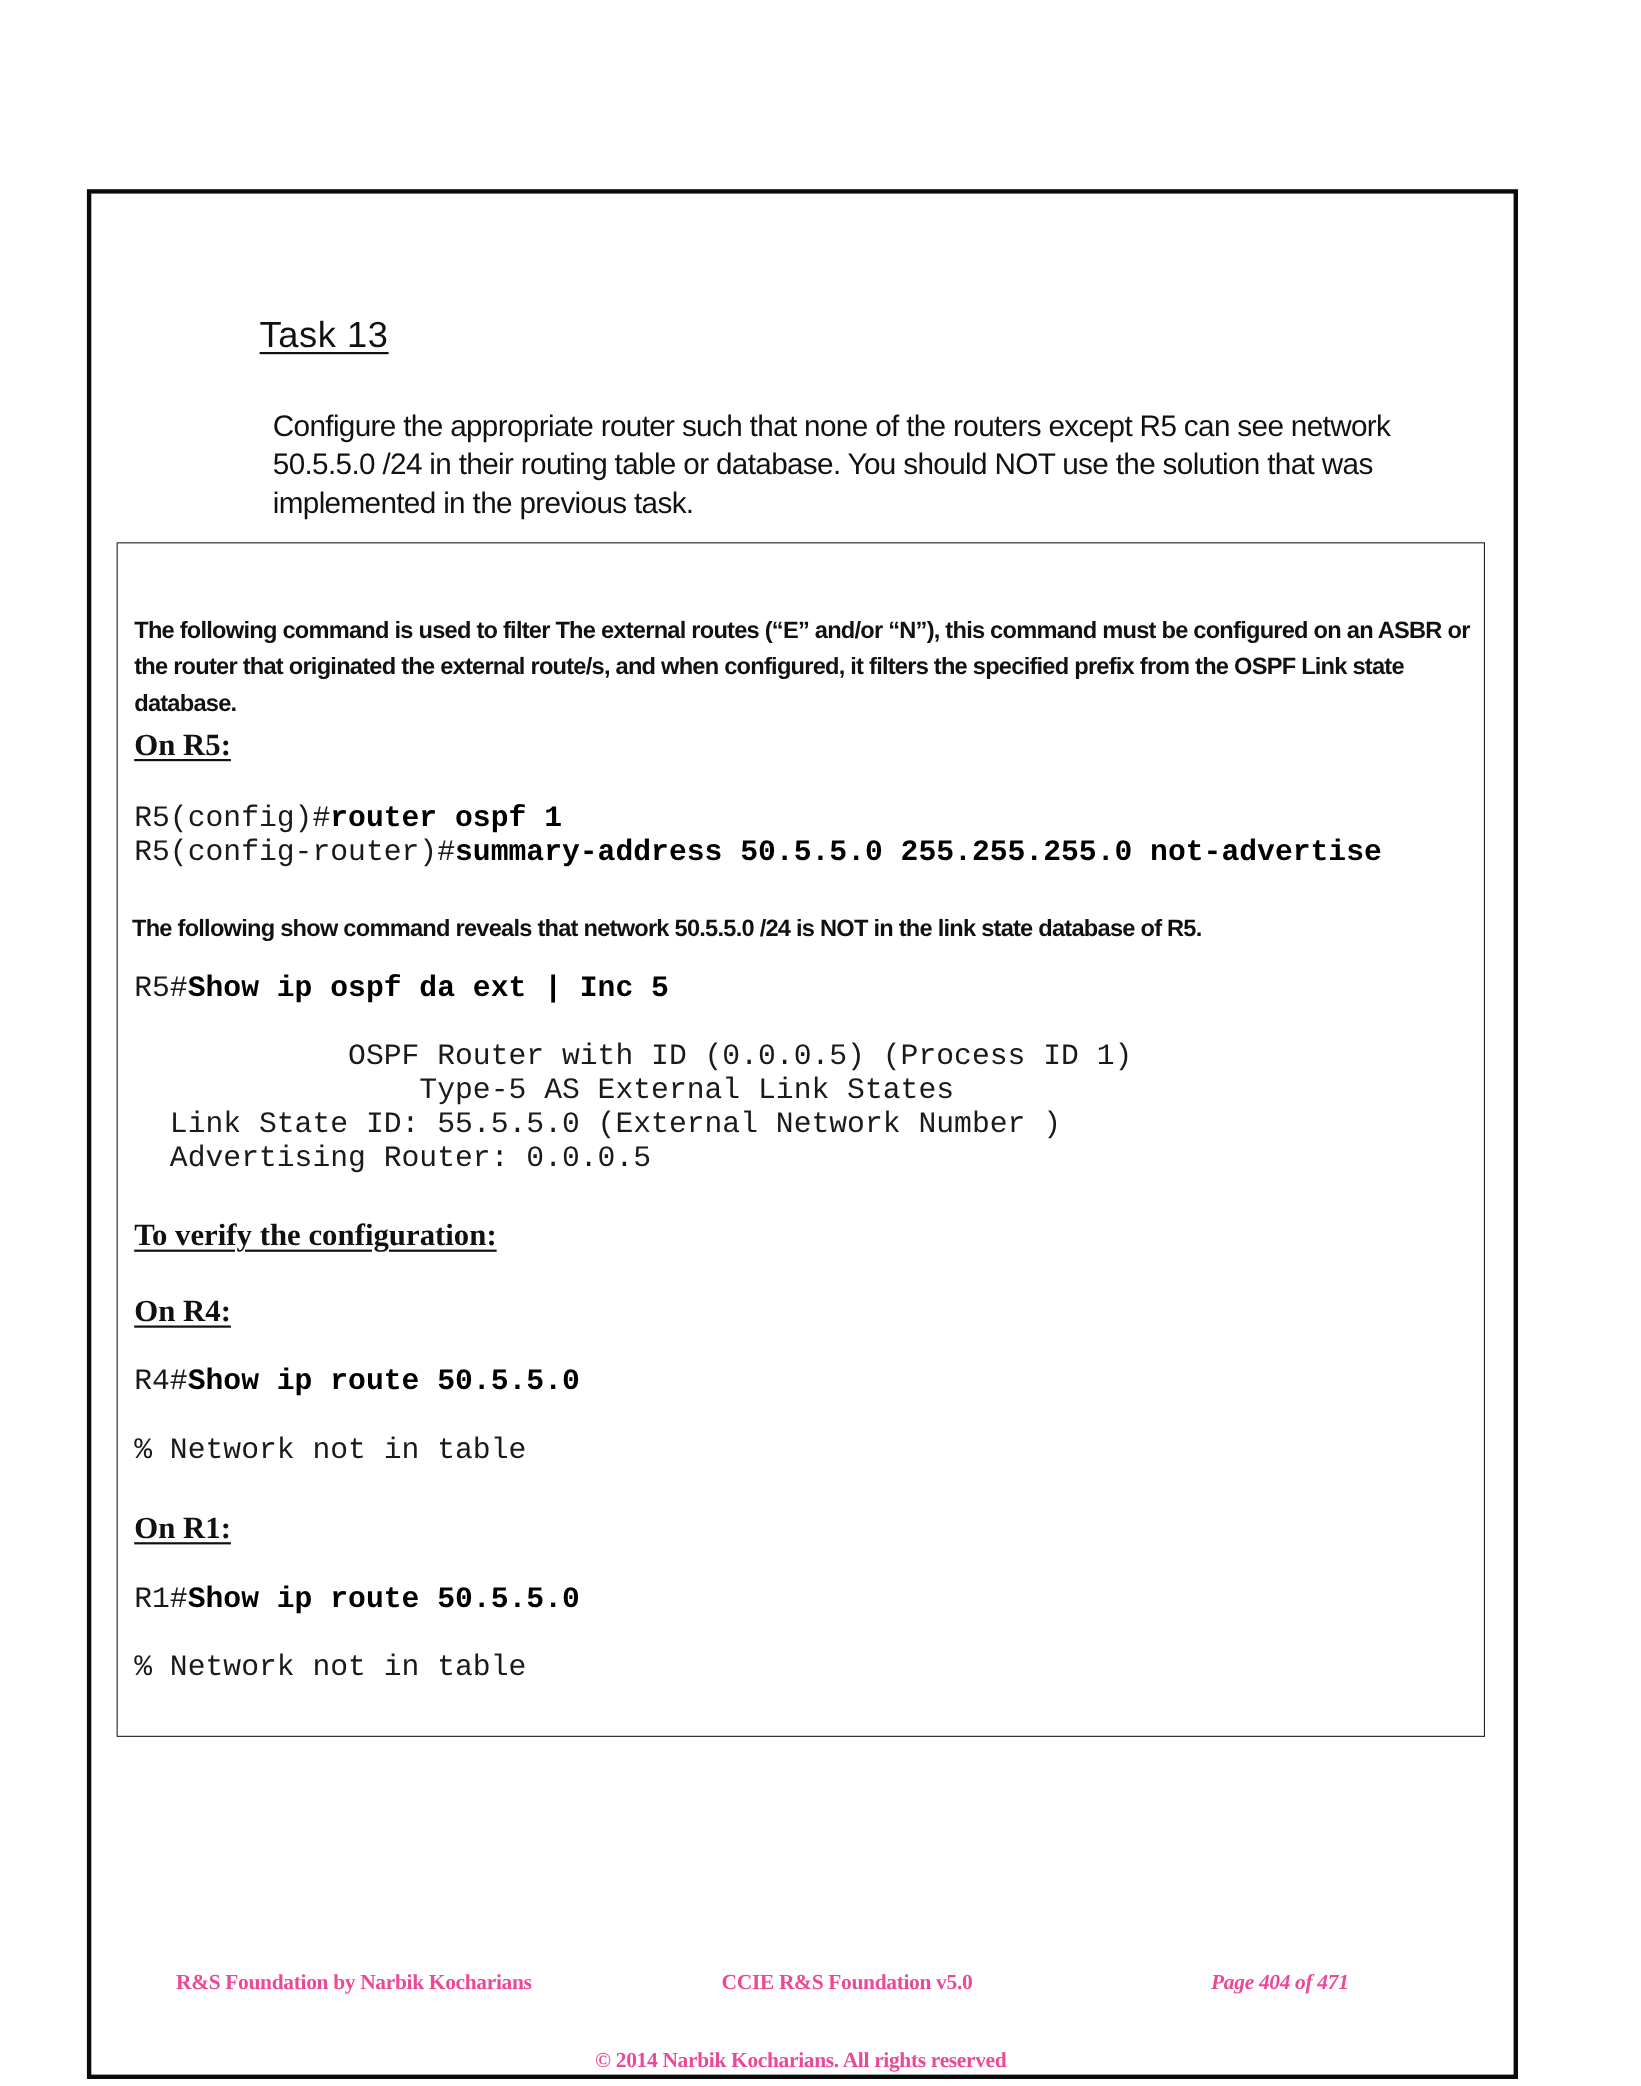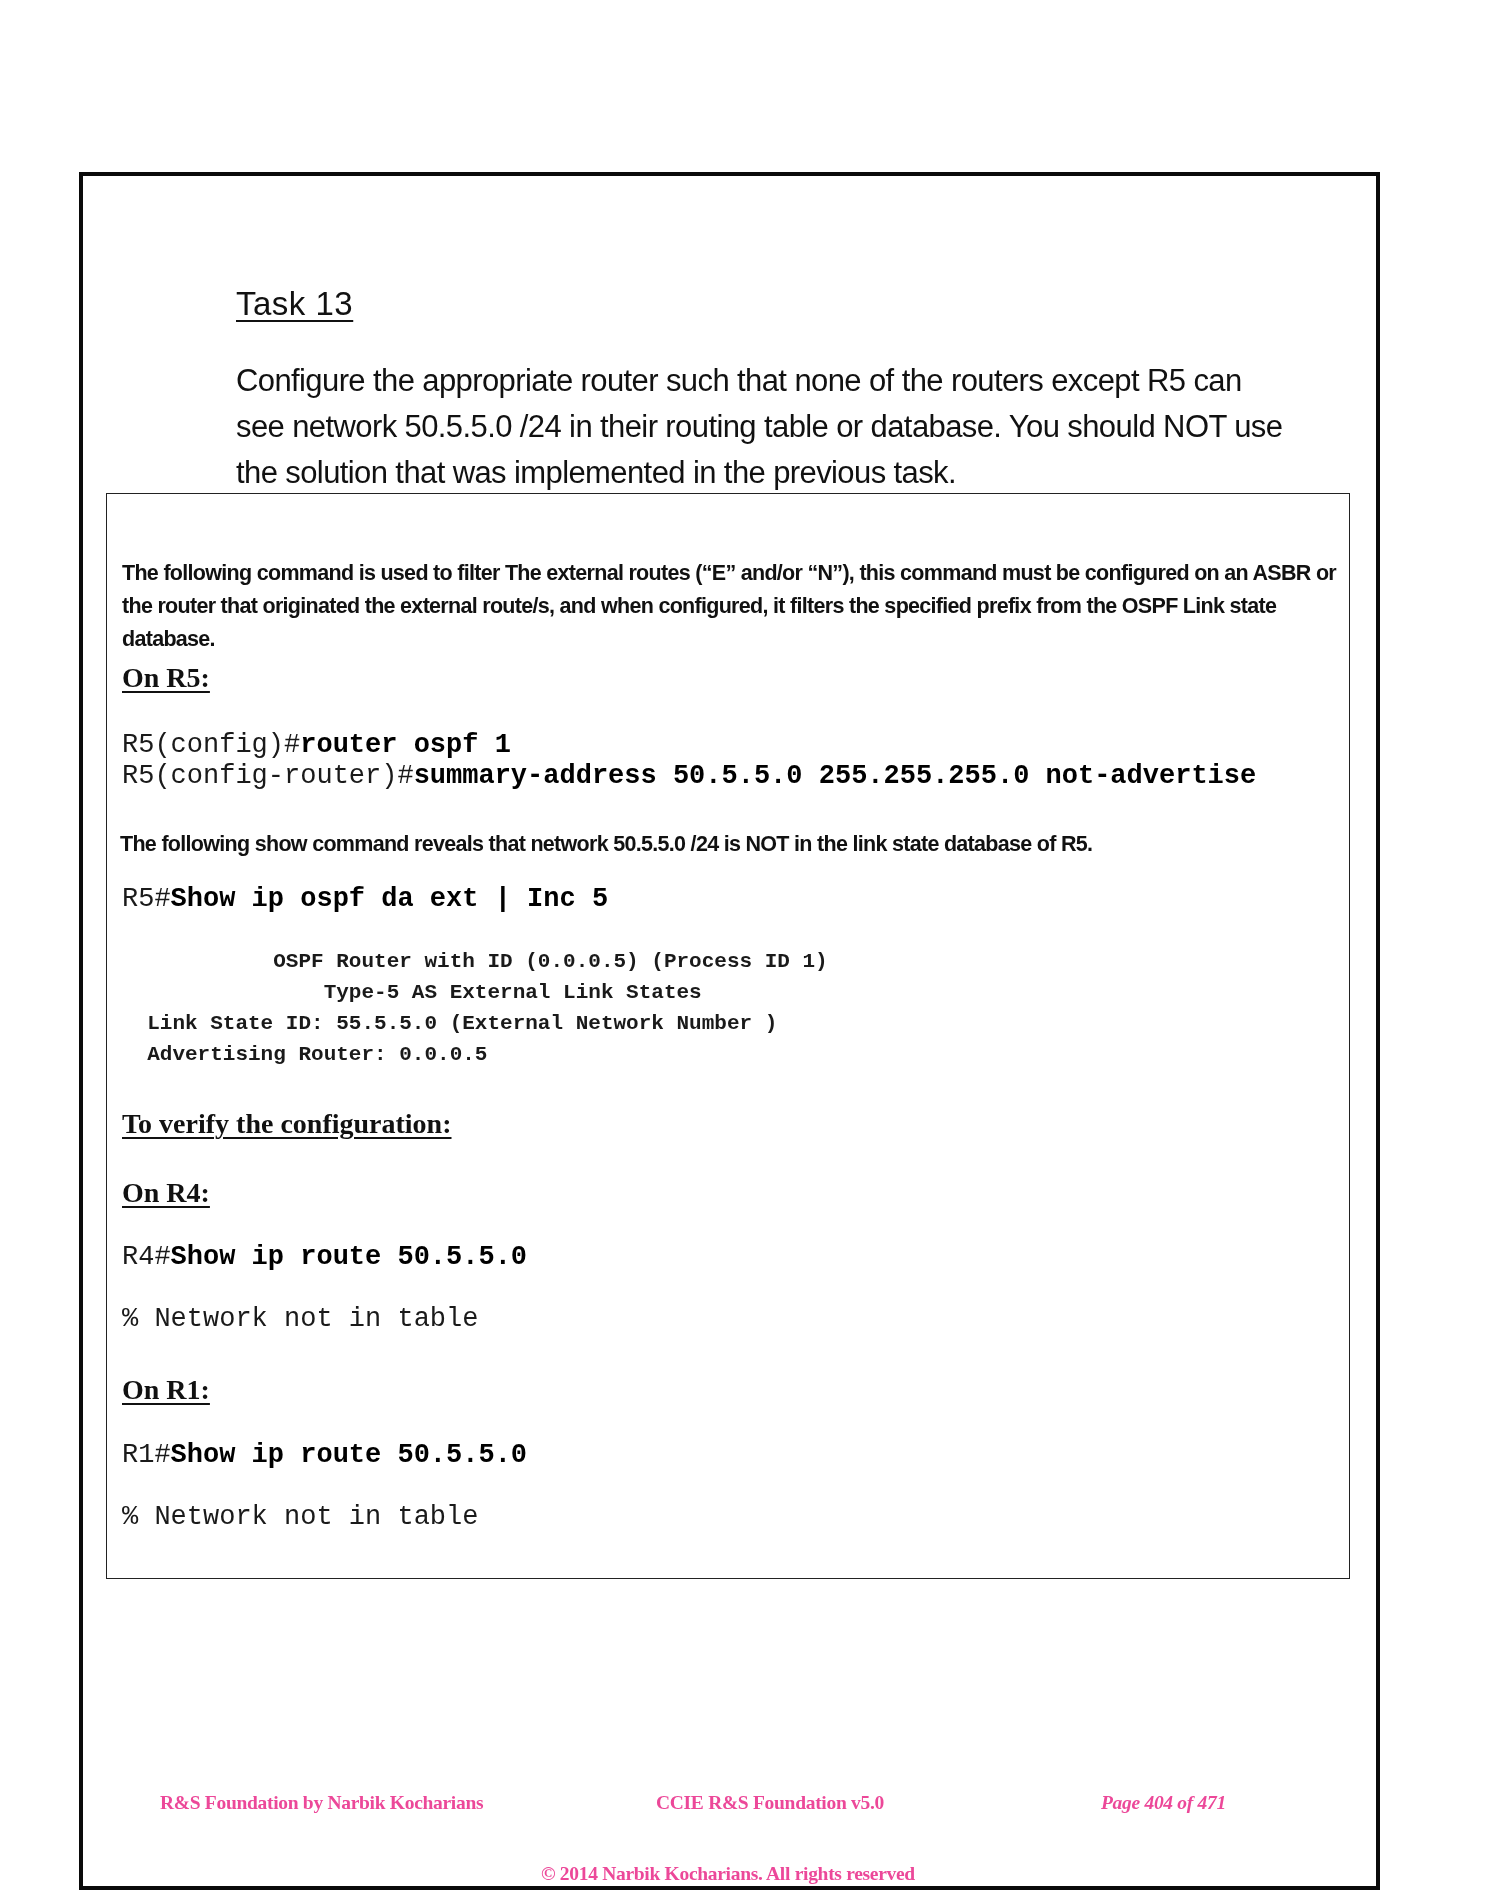--- a/index.html
+++ b/index.html
@@ -9,41 +9,41 @@
     border: 4px solid #0a0a0a; box-sizing: content-box;
   }
   .task-title {
     position: absolute; left: 236px; top: 285px;
     font-family: "Liberation Sans", sans-serif; font-weight: normal; font-size: 33px;
     text-decoration: underline; text-decoration-thickness: 2px; text-underline-offset: 5px;
     letter-spacing: 0.5px; margin: 0;
   }
   .task-desc {
     position: absolute; left: 236px; top: 358px; width: 1060px;
-    font-family: "Liberation Sans", sans-serif; font-size: 31px; line-height: 46px;
-    letter-spacing: -0.6px; margin: 0;
+    font-family: "Liberation Sans", sans-serif; font-size: 27px; line-height: 35px;
+    letter-spacing: -0.6px; margin: 12px;
   }
   .inner-box {
     position: absolute; left: 106px; top: 493px; width: 1244px; height: 1086px;
     border: 1.5px solid #222; box-sizing: border-box;
   }
   .abs { position: absolute; margin: 0; }
   .bold-para {
     font-family: "Liberation Sans", sans-serif; font-weight: bold; font-size: 21.5px;
     line-height: 33px; letter-spacing: -0.7px; width: 1215px;
   }
   .serif-head {
     font-family: "Liberation Serif", serif; font-weight: bold; font-size: 28px;
     text-decoration: underline; text-decoration-thickness: 1.5px; text-underline-offset: 4px;
   }
   .mono {
     font-family: "Liberation Mono", monospace; font-size: 27px; line-height: 31px;
     white-space: pre; color: #1a1a1a;
   }
-  .mono.small { font-size: 21px; line-height: 31px; font-weight: bold; }
+  .mono.small { font-size: 27px; line-height: 31px; }
   .mono b { font-weight: bold; color: #000; }
   .footer {
     position: absolute; font-family: "Liberation Serif", serif; font-weight: bold;
     font-size: 19.5px; color: #ec4899; letter-spacing: -0.3px;
   }
   .footer.italic { font-style: italic; font-weight: bold; }
 </style>
 </head>
 <body>
 

